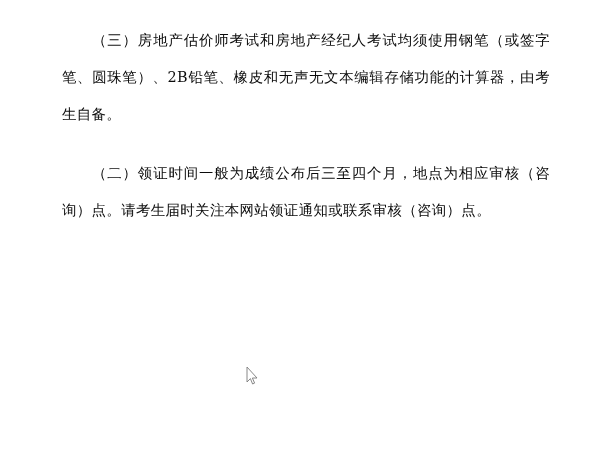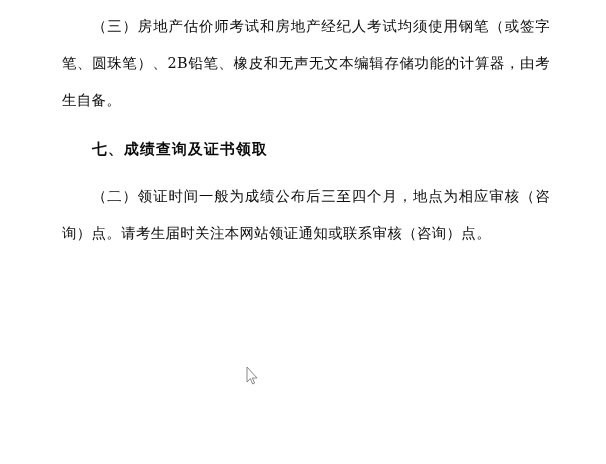--- a/index.html
+++ b/index.html
@@ -12,21 +12,21 @@
     background: #ffffff;
     font-family: "DejaVu Serif", "Liberation Serif", serif;
     color: #0b0b0b;
     overflow: hidden;
   }
   .page {
     position: relative;
     width: 606px;
     height: 464px;
     box-sizing: border-box;
-    padding: 8px 56px 0 62px;
+    padding: 22px 56px 0 62px;
   }
   .para {
     font-size: 14.4px;
     line-height: 37px;
     text-align: justify;
     text-justify: inter-ideograph;
     letter-spacing: 0.4px;
     margin: 0;
   }
   .indent {
@@ -58,21 +58,20 @@
 
 <div class="page">
 
   <p class="para indent">（三）房地产估价师考试和房地产经纪人考试均须使用钢笔（或签字笔、圆珠笔）、2B铅笔、橡皮和无声无文本编辑存储功能的计算器，由考生自备。</p>
 
   <div class="gap-a"></div>
 
 
   <div class="gap-b"></div>
 
-  <h2 class="heading">七、成绩查询及证书领取</h2>
 
   <div class="gap-c"></div>
 
 
   <div class="gap-b"></div>
 
   <p class="para indent">（二）领证时间一般为成绩公布后三至四个月，地点为相应审核（咨询）点。请考生届时关注本网站领证通知或联系审核（咨询）点。</p>
 
   <div class="cursor">
     <svg width="12" height="18" viewBox="0 0 12 18">

